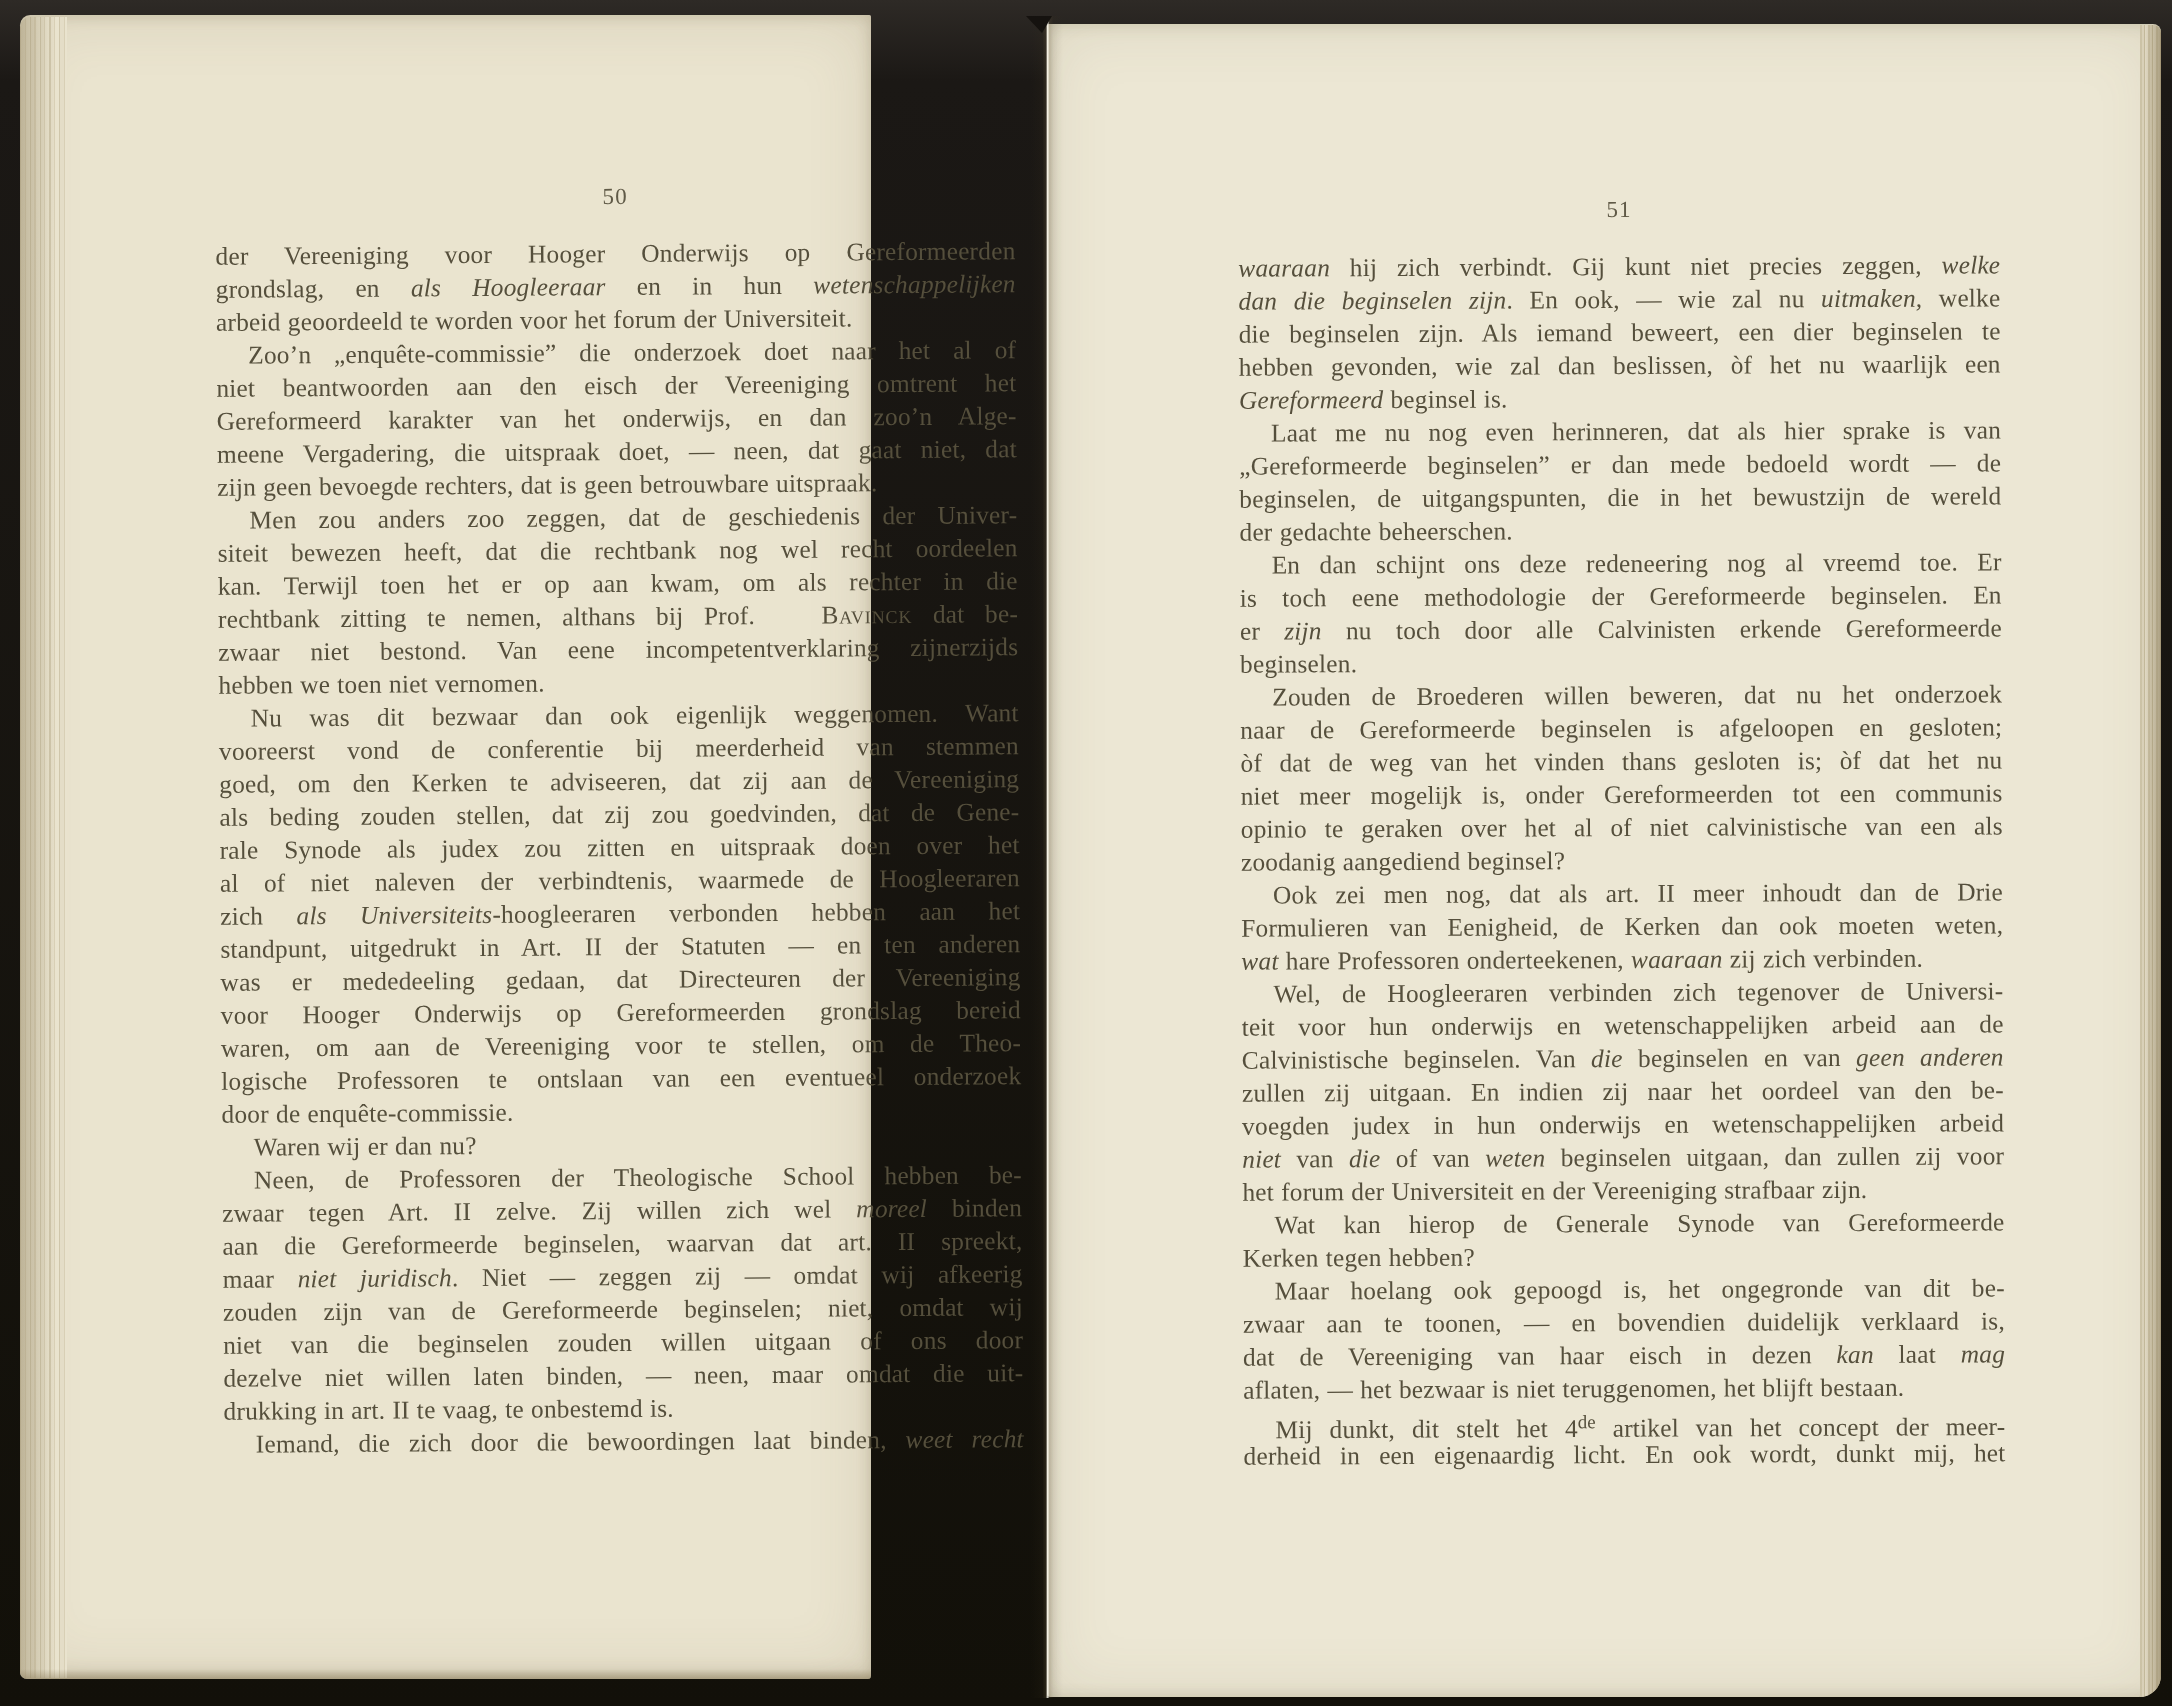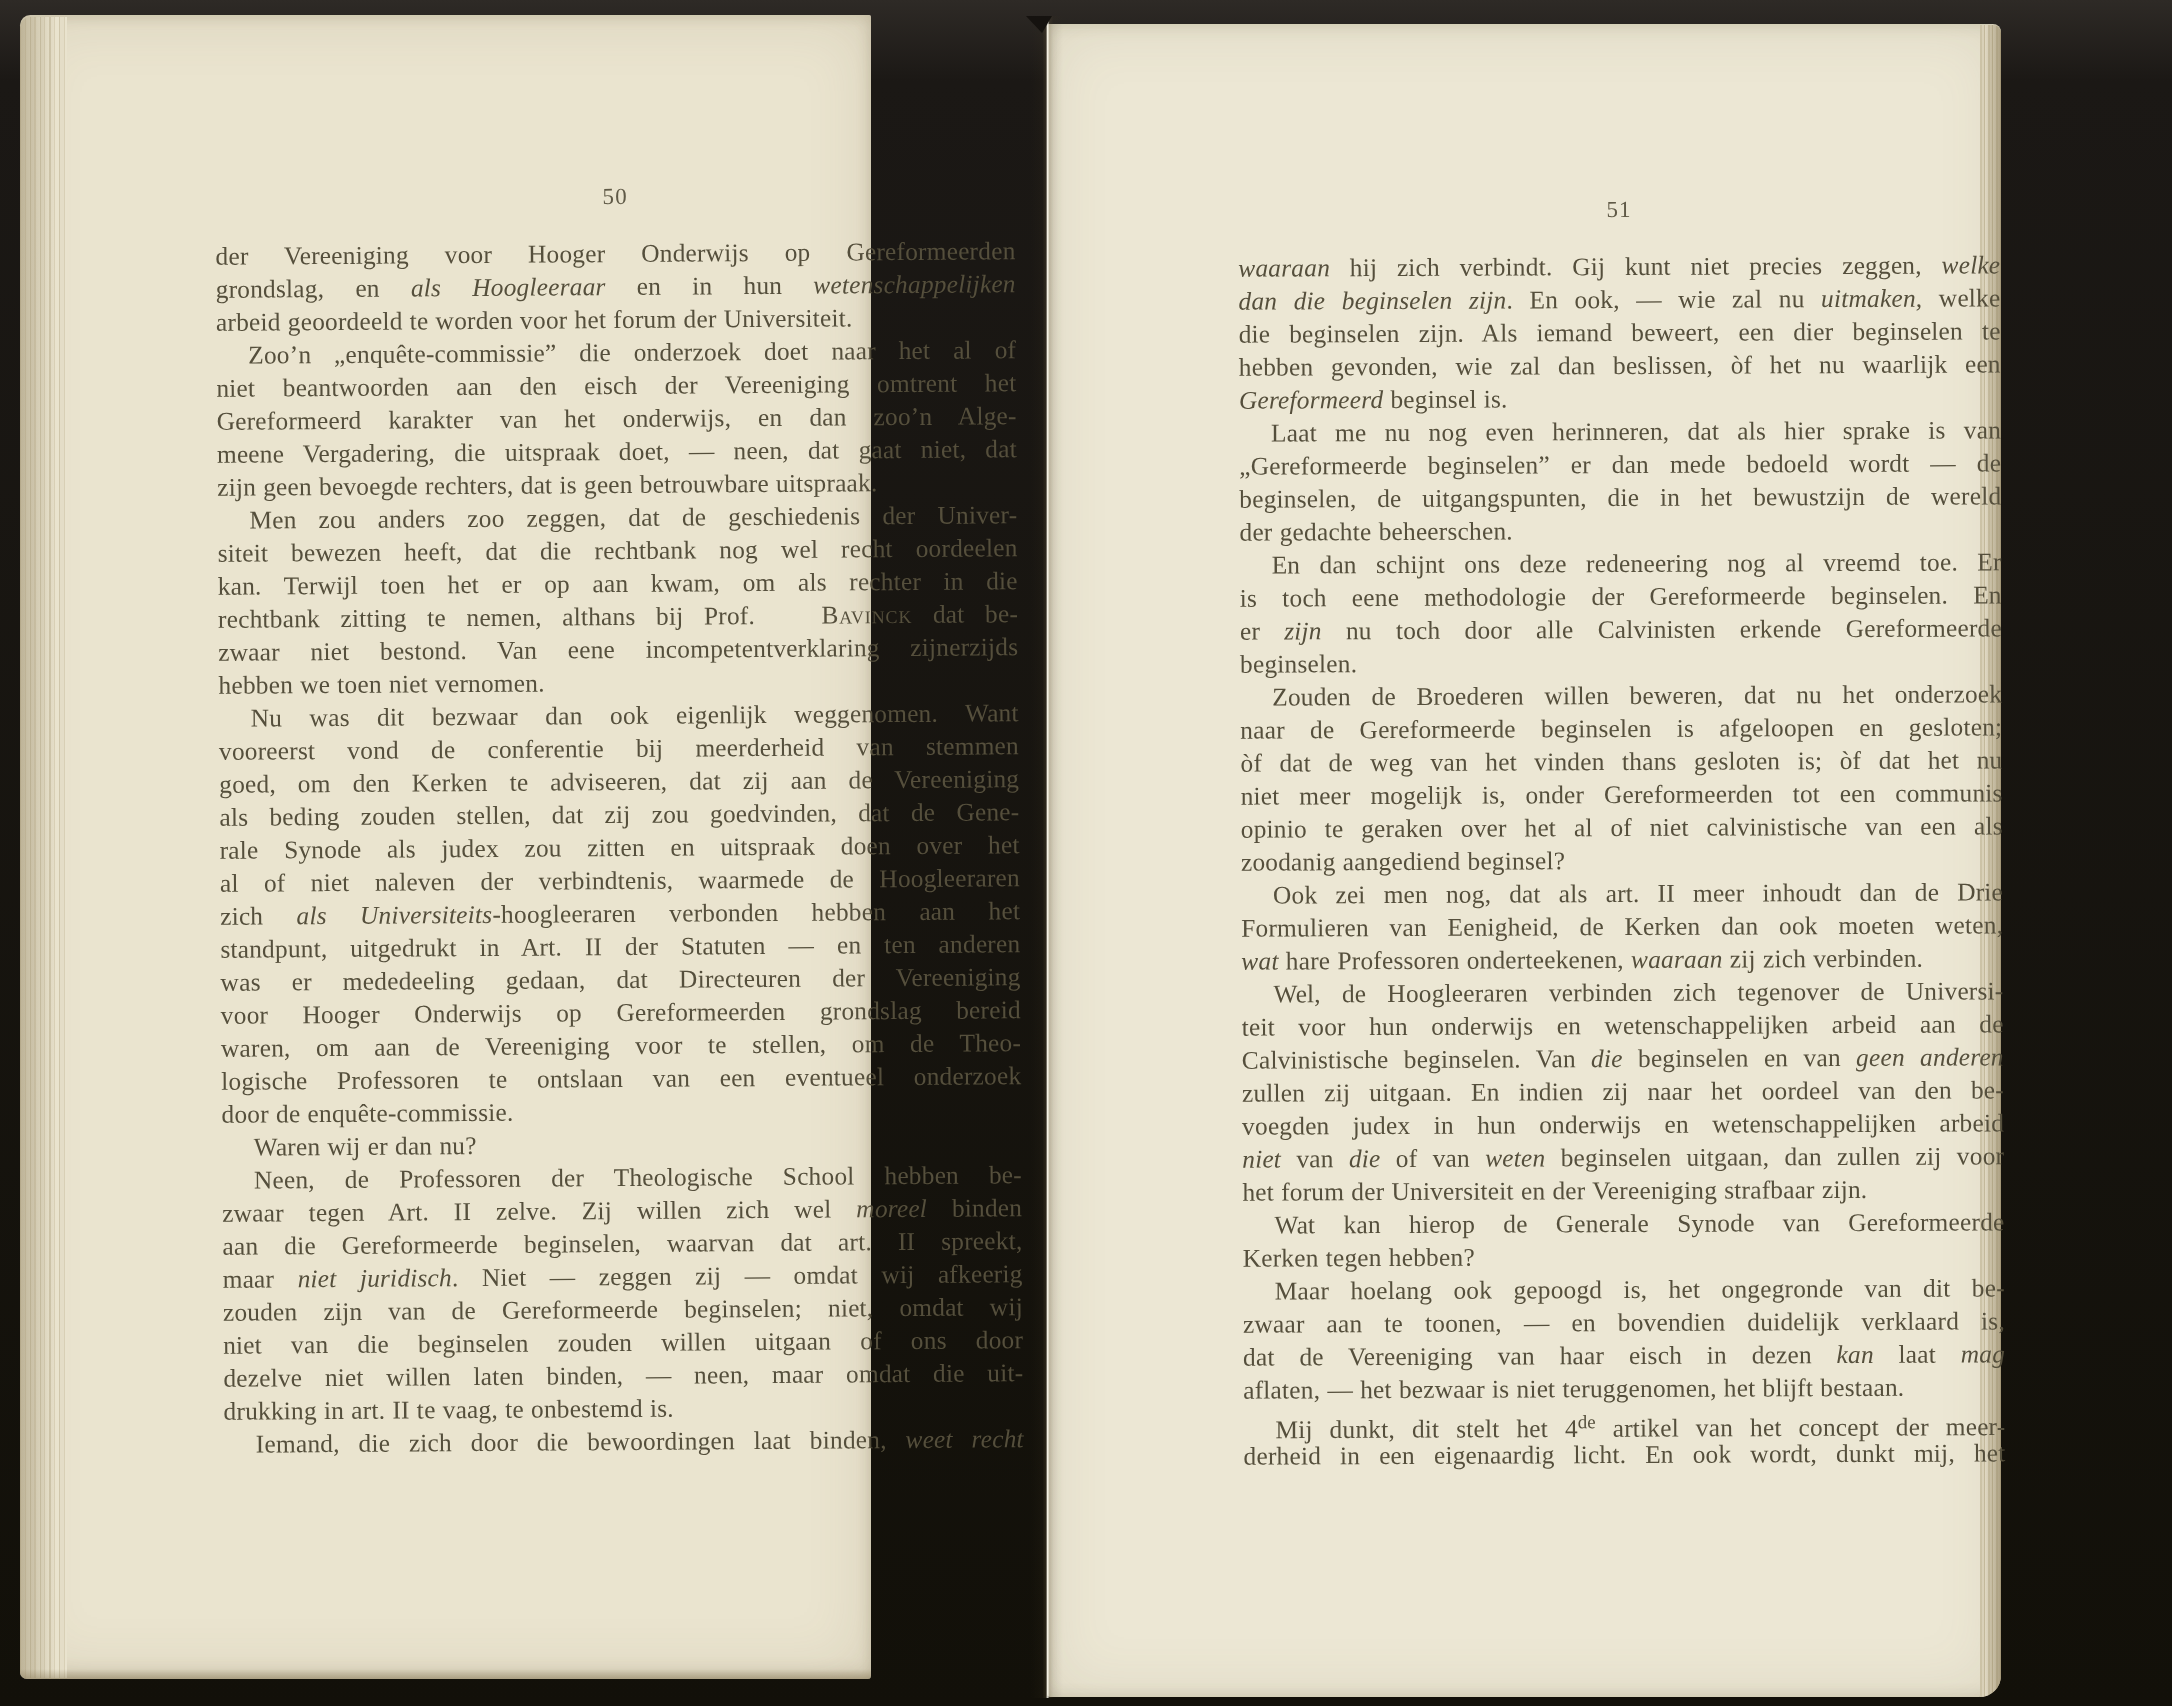--- a/index.html
+++ b/index.html
@@ -10,21 +10,21 @@
     font-family:"Liberation Serif","DejaVu Serif",serif;
   }
   .page{position:absolute;}
   #left-page{
     left:20px;top:15px;width:851px;height:1664px;
     background:var(--paper,#eae4cf);
     border-radius:10.4px 1.7px 3.5px 7px;
     box-shadow:inset 0 0 64px rgba(110,95,60,.16), inset 0 -7px 16px rgba(110,95,60,.18), inset 0 5.8px 10.4px rgba(110,95,60,.10);
   }
   #right-page{
-    left:1047px;top:24px;width:954px;height:1673px;
+    left:1047px;top:24px;width:1114px;height:1673px;
     background:var(--paper2,#ece7d4);
     border-radius:1.7px 8px 22px 3.5px;
     box-shadow:inset 0 0 64px rgba(110,95,60,.13), inset 0 5.8px 11.5px rgba(110,95,60,.10), inset 0 -4.6px 10.4px rgba(110,95,60,.12);
   }
   .edge-stack-left{
     position:absolute;left:0;top:2.3px;bottom:1.2px;width:47px;
     border-radius:10.4px 0 0 7px;
     background:
       linear-gradient(90deg, rgba(158,145,112,.55) 0, rgba(158,145,112,0) 72%),
       repeating-linear-gradient(90deg,#cfc6ab 0 1.2px,#e4ddc7 1.2px 4.6px,#d8cfb5 4.6px 5.8px,#e9e3ce 5.8px 9.8px);

